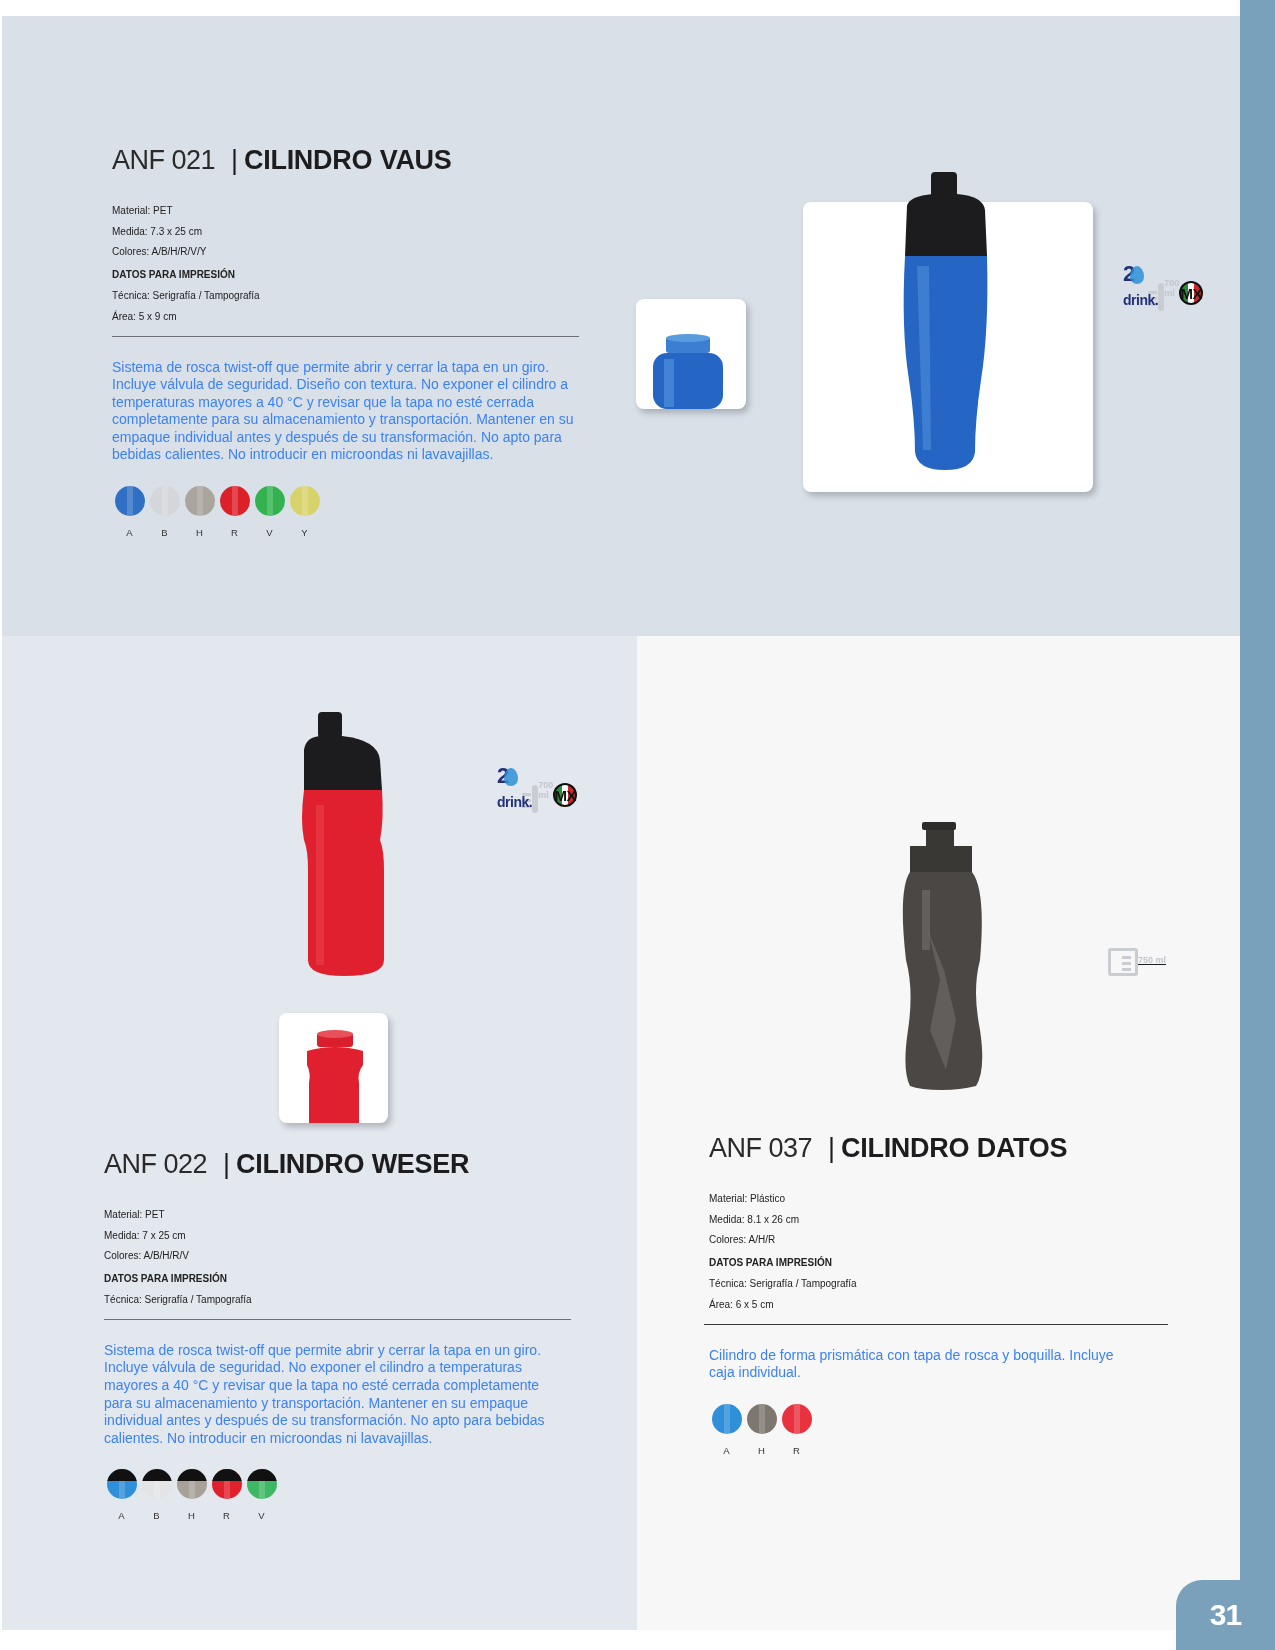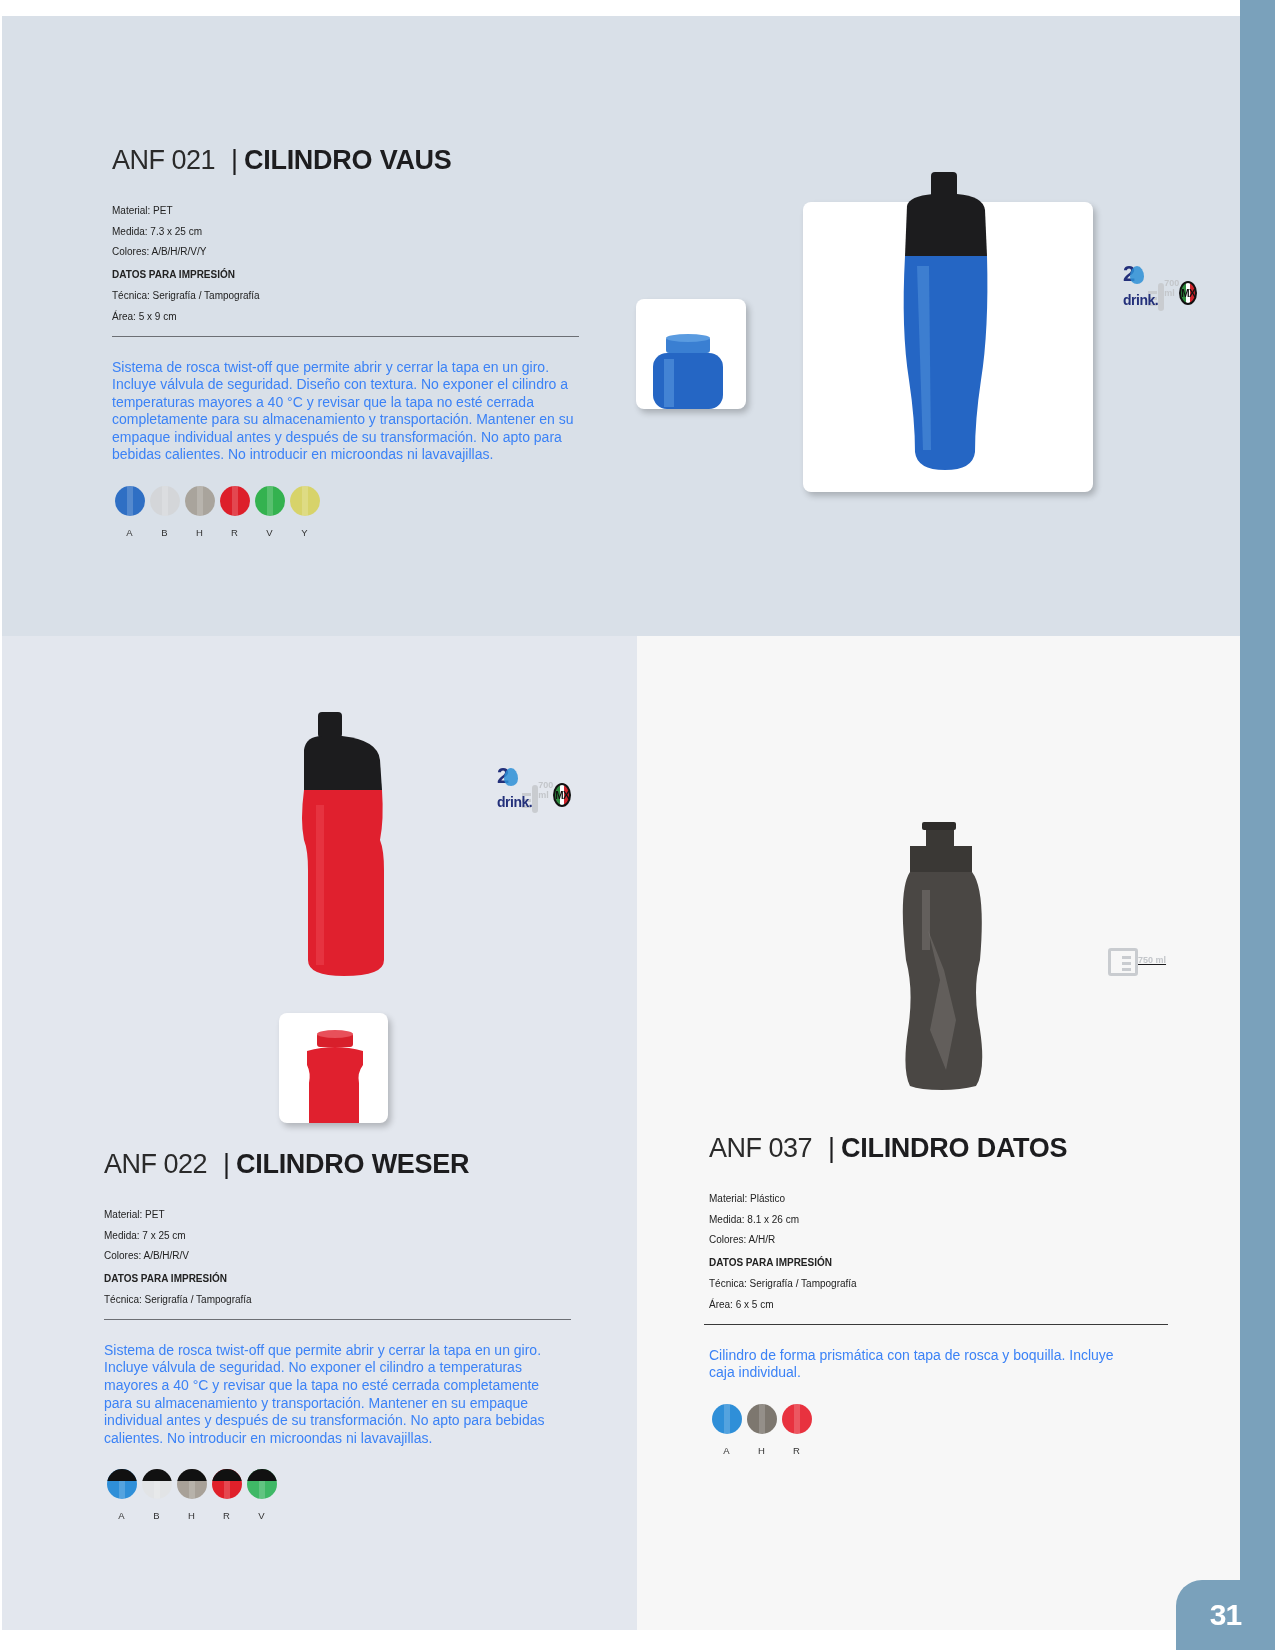--- a/index.html
+++ b/index.html
@@ -33,21 +33,21 @@
 
   .card { position: absolute; background: #ffffff; border-radius: 8px; box-shadow: 3px 4px 6px rgba(0,0,0,0.22); overflow: hidden; }
 
   .icon-stack { position: absolute; width: 60px; display: flex; flex-direction: row; align-items: center; }
   .brand { font-weight: 900; font-size: 22px; color: #23307a; letter-spacing: -1px; position: relative; line-height: 24px; }
   .brand .drop { display: inline-block; width: 14px; height: 18px; background: #2d8fd6; border-radius: 50% 50% 50% 50% / 60% 60% 40% 40%; vertical-align: -3px; margin: 0 -8px 0 -4px; opacity: 0.85; }
   .brand .sm { font-size: 14px; letter-spacing: -0.5px; position: relative; z-index: 1; }
   .cap-icon { margin-top: 20px; width: 30px; height: 28px; border: 3px solid #c9ccd0; border-radius: 3px; position: relative; }
   .cap-icon::before { content: ""; position: absolute; right: 4px; top: 5px; width: 9px; height: 3px; background: #c9ccd0; box-shadow: 0 6px 0 #c9ccd0, 0 12px 0 #c9ccd0; }
   .cap-label { font-size: 9px; font-weight: bold; color: #c3c6ca; margin-top: 2px; }
-  .mx-badge { margin-top: 12px; width: 24px; height: 24px; border-radius: 50%; border: 2px solid #111; background: linear-gradient(90deg, #2e8b3e 0 33%, #ffffff 33% 66%, #d0242c 66% 100%); font-size: 10px; font-weight: 900; color: #111; display: flex; align-items: center; justify-content: center; letter-spacing: -0.5px; }
+  .mx-badge { margin-top: 12px; width: 24px; height: 24px; border-radius: 50%; border: 2px solid #111; background: linear-gradient(90deg, #2e8b3e 0 33%, #ffffff 33% 66%, #d0242c 66% 100%); font-size: 15px; font-weight: 900; color: #111; display: flex; align-items: center; justify-content: center; letter-spacing: -0.5px; }
 </style>
 </head>
 <body>
 
 <div class="panel panel-top"></div>
 <div class="panel panel-bl"></div>
 <div class="panel panel-br"></div>
 <div class="side-strip"></div>
 <div class="page-tab"></div>
 <div class="page-num">31</div>

